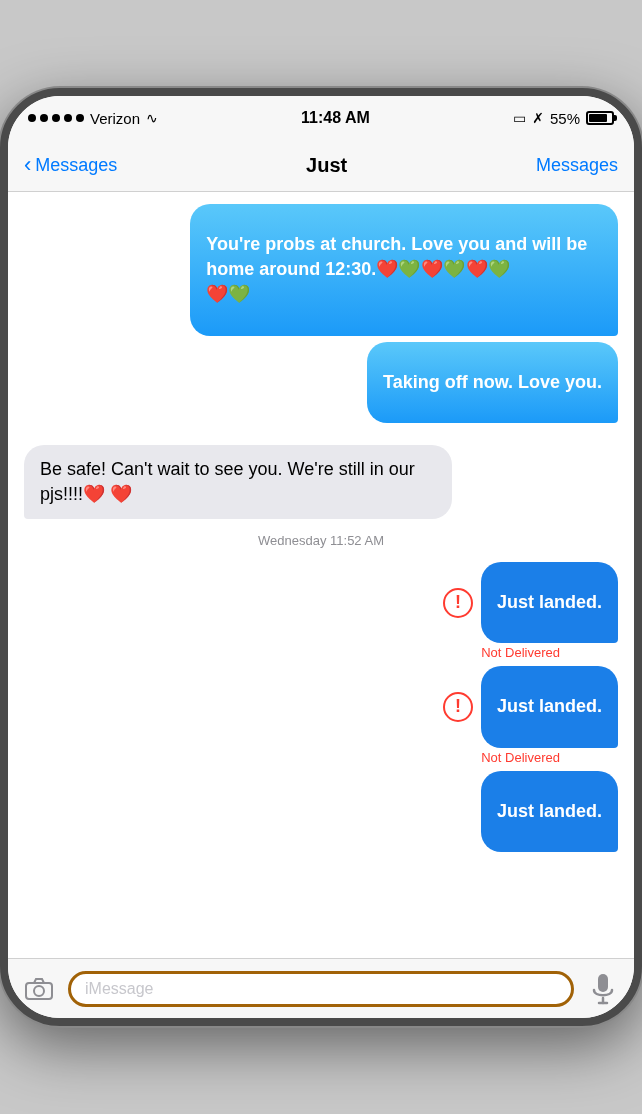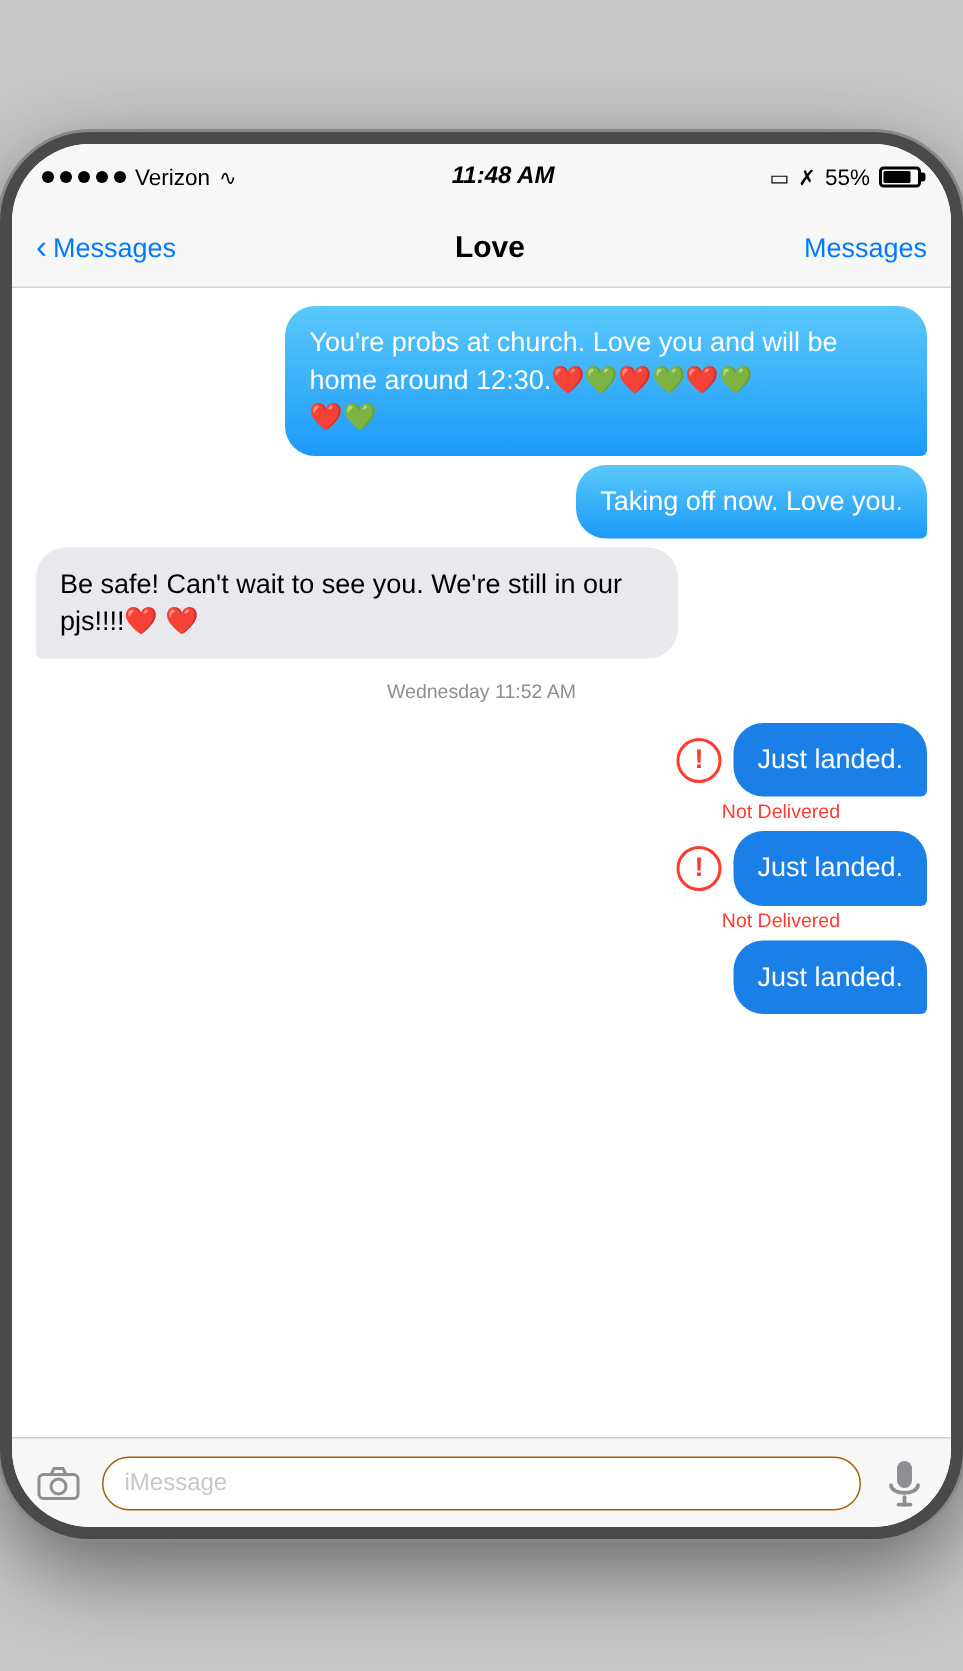--- a/index.html
+++ b/index.html
@@ -63,21 +63,20 @@
     }
 
     .wifi-icon {
       font-size: 14px;
     }
 
     .status-center {
       font-size: 16px;
       font-weight: 600;
       color: #000;
-      font-style: italic;
     }
 
     .status-right {
       display: flex;
       align-items: center;
       gap: 6px;
     }
 
     .screen-icon {
       font-size: 14px;
@@ -171,36 +170,38 @@
     }
 
     
     .bubble-out {
       align-self: flex-end;
       max-width: 72%;
       background: #1b9af8;
       background: linear-gradient(180deg, #5ac8fa 0%, #1b9af8 100%);
       color: #fff;
       border-radius: 20px 20px 4px 20px;
-      padding: 12px 16px;
+      padding: 28px 16px;
       font-size: 18px;
       line-height: 1.4;
       position: relative;
+      font-weight: bold;
     }
 
     
     .bubble-in {
       align-self: flex-start;
       max-width: 72%;
       background: #e8e8ed;
       color: #000;
       border-radius: 20px 20px 20px 4px;
       padding: 12px 16px;
       font-size: 18px;
       line-height: 1.4;
+      margin-top: 16px;
     }
 
     
     .bubble-error-row {
       display: flex;
       align-items: center;
       justify-content: flex-end;
       gap: 8px;
       width: 100%;
     }
@@ -263,21 +264,21 @@
 
     .camera-icon-svg {
       width: 30px;
       height: 24px;
       color: #8e8e93;
     }
 
     .message-input {
       flex: 1;
       height: 36px;
-      border: 1px solid #a16207;
+      border: 3px solid #a16207;
       border-radius: 18px;
       background: #fff;
       padding: 0 14px;
       font-size: 16px;
       color: #8e8e93;
       display: flex;
       align-items: center;
     }
 
     .mic-btn {
@@ -315,21 +316,21 @@
         <div class="battery-fill"></div>
       </div>
     </div>
   </div>
 
   <div class="nav-bar">
     <div class="nav-back">
       <span class="nav-back-arrow">‹</span>
       <span>Messages</span>
     </div>
-    <span class="nav-title">Love</span>
+    <span class="nav-title">Just</span>
     <span class="nav-details">Messages</span>
   </div>
 
   <div class="messages-area">
 
     <div class="bubble-out">
       <span>You're probs at church. Love you and will be home around 12:30.❤️💚❤️💚❤️💚<br>❤️💚</span>
     </div>
 
     <div class="bubble-out">

